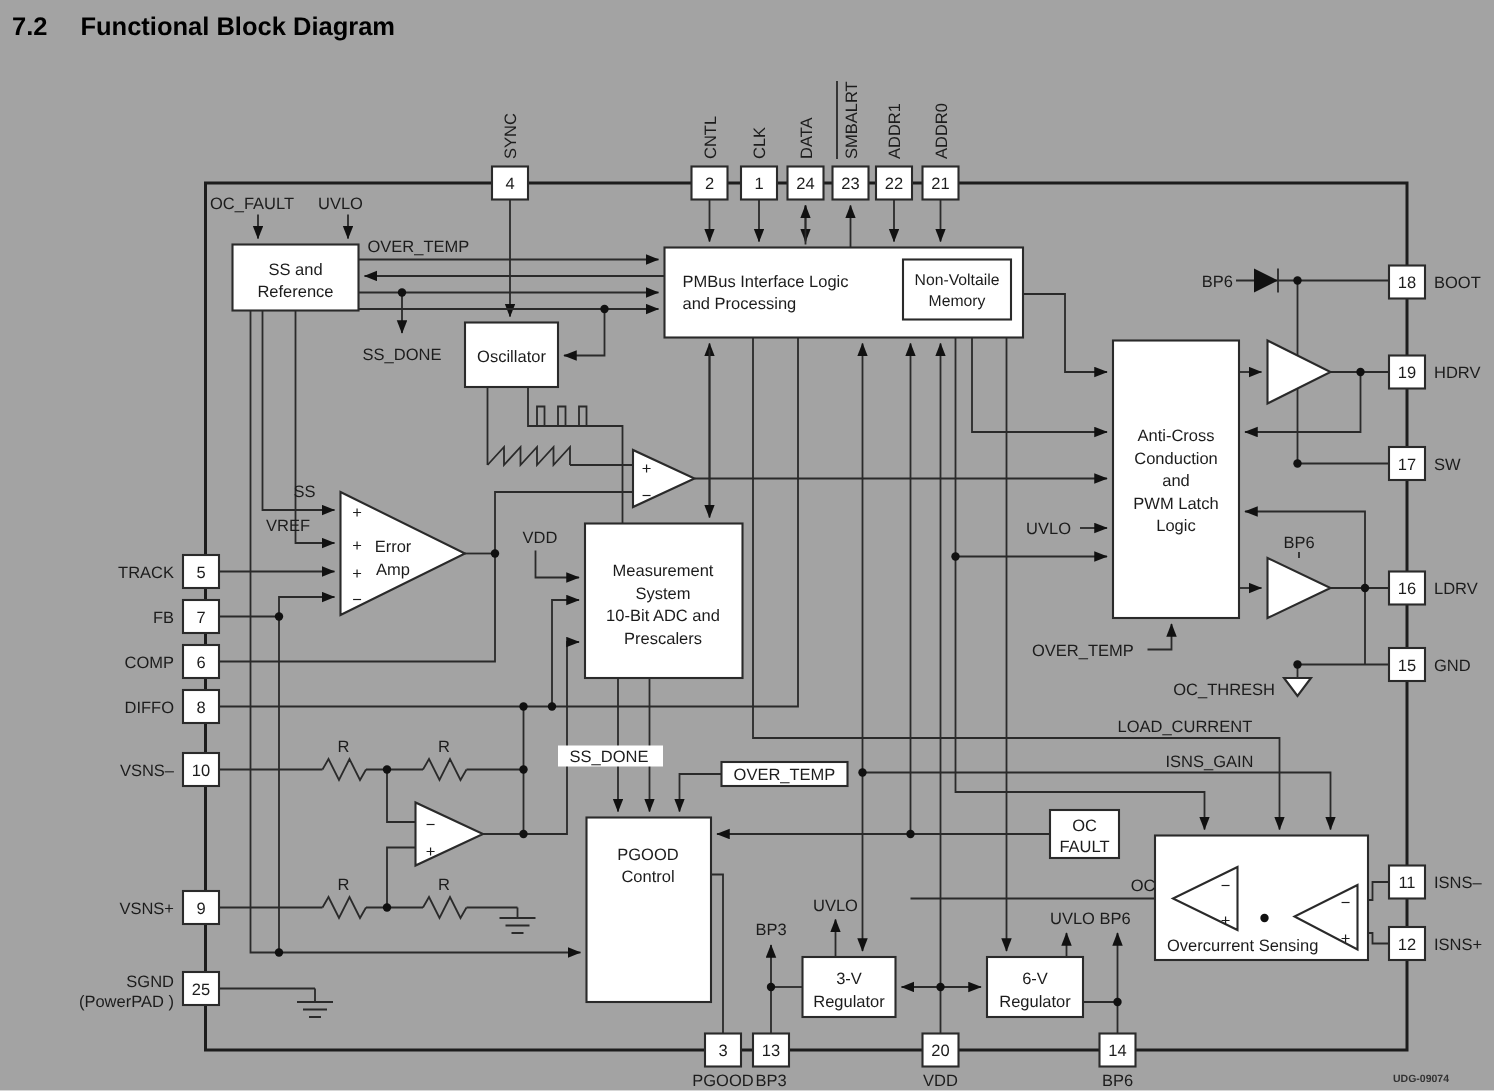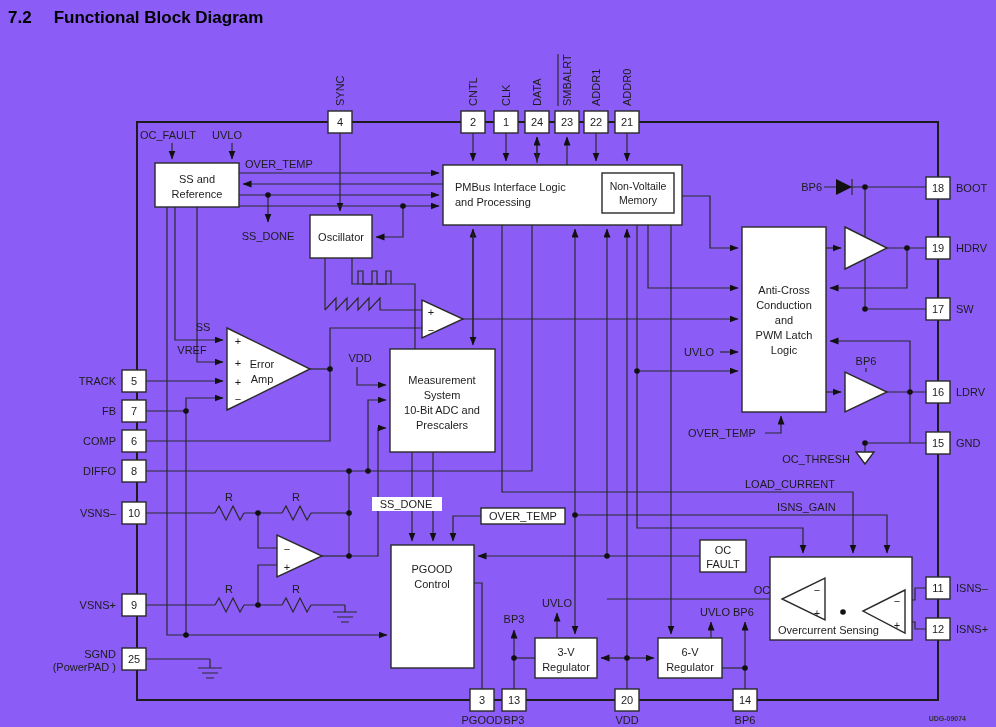--- a/index.html
+++ b/index.html
@@ -1,16 +1,16 @@
 <!DOCTYPE html>
 <html><head>
 <meta charset="utf-8">
 <style>
   html,body{margin:0;padding:0;background:#ffffff;}
-  .page{position:relative;width:996px;height:727px;background:#8b5cf6;font-family:"Liberation Sans",sans-serif;overflow:hidden;}
+  .page{position:relative;width:996px;height:727px;background:#a3a3a3;font-family:"Liberation Sans",sans-serif;overflow:hidden;}
   .heading{position:absolute;left:8px;top:8px;font-size:17px;font-weight:bold;color:#000;}
   .heading .num{margin-right:22px;}
   svg{position:absolute;left:0;top:0;}
   svg text{font-family:"Liberation Sans",sans-serif;font-size:11px;fill:#1c1c1c;}
   svg text.blk{font-size:11px;}
   svg text.sm{font-size:10.5px;}
   svg text.wm{font-size:7px;font-weight:bold;fill:#333;}
   .w{stroke:#2a2a2a;stroke-width:1.2;fill:none;}
   .bx{stroke:#2a2a2a;stroke-width:1.4;fill:#ffffff;}
   .bd{stroke:#1c1c1c;stroke-width:2;fill:none;}

